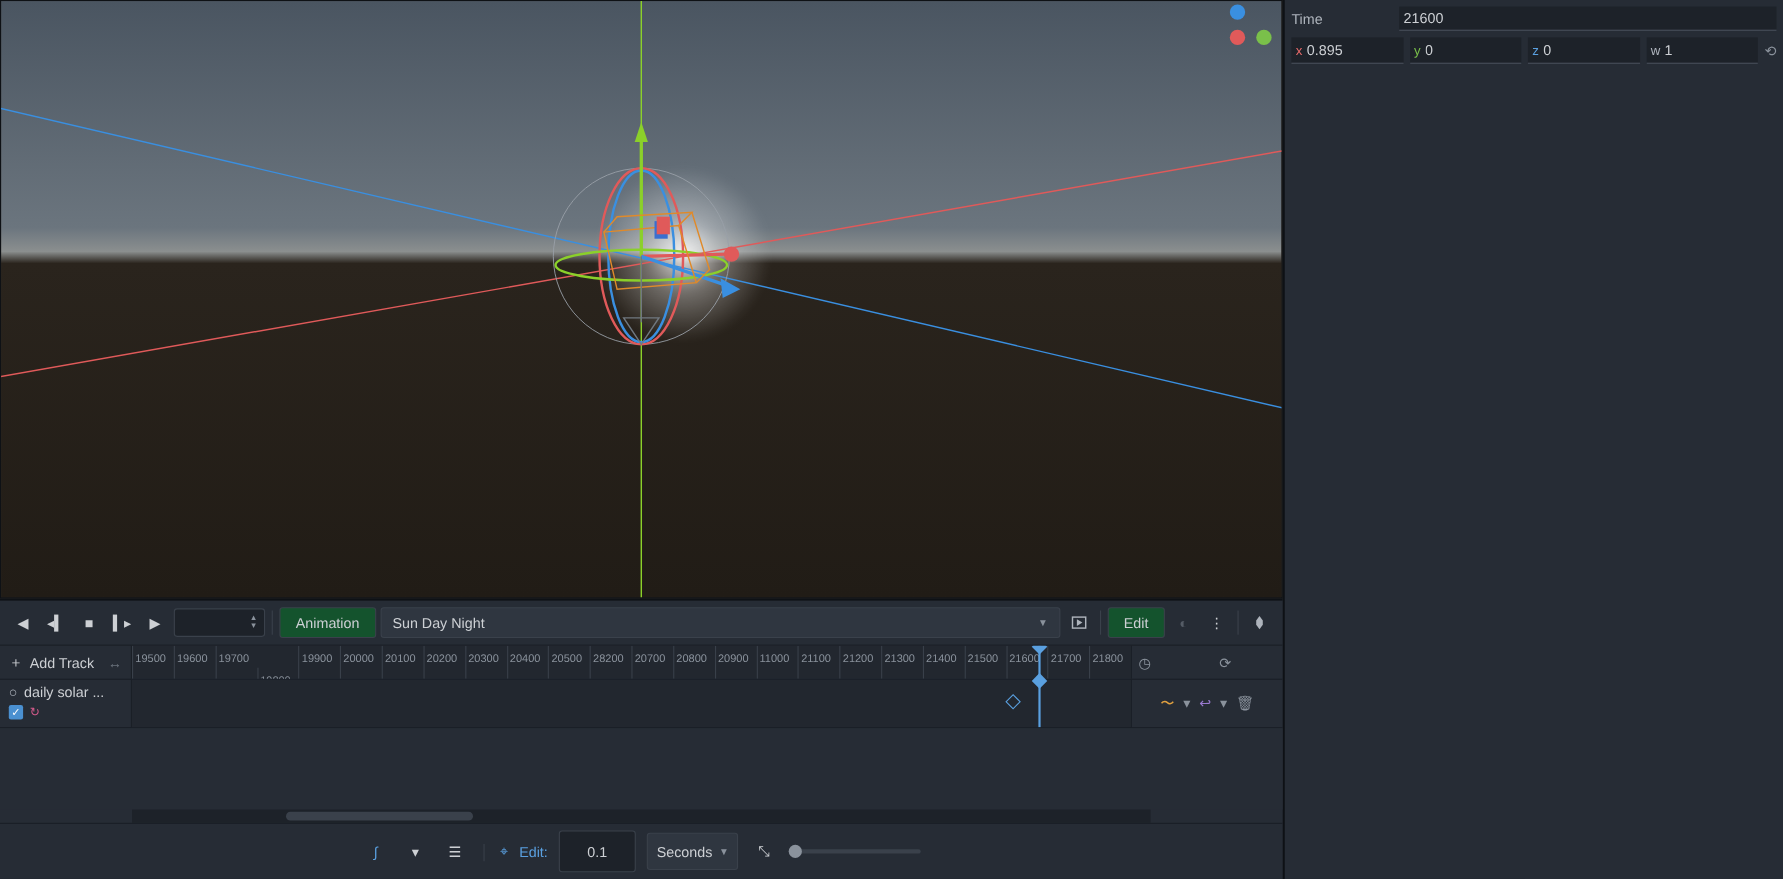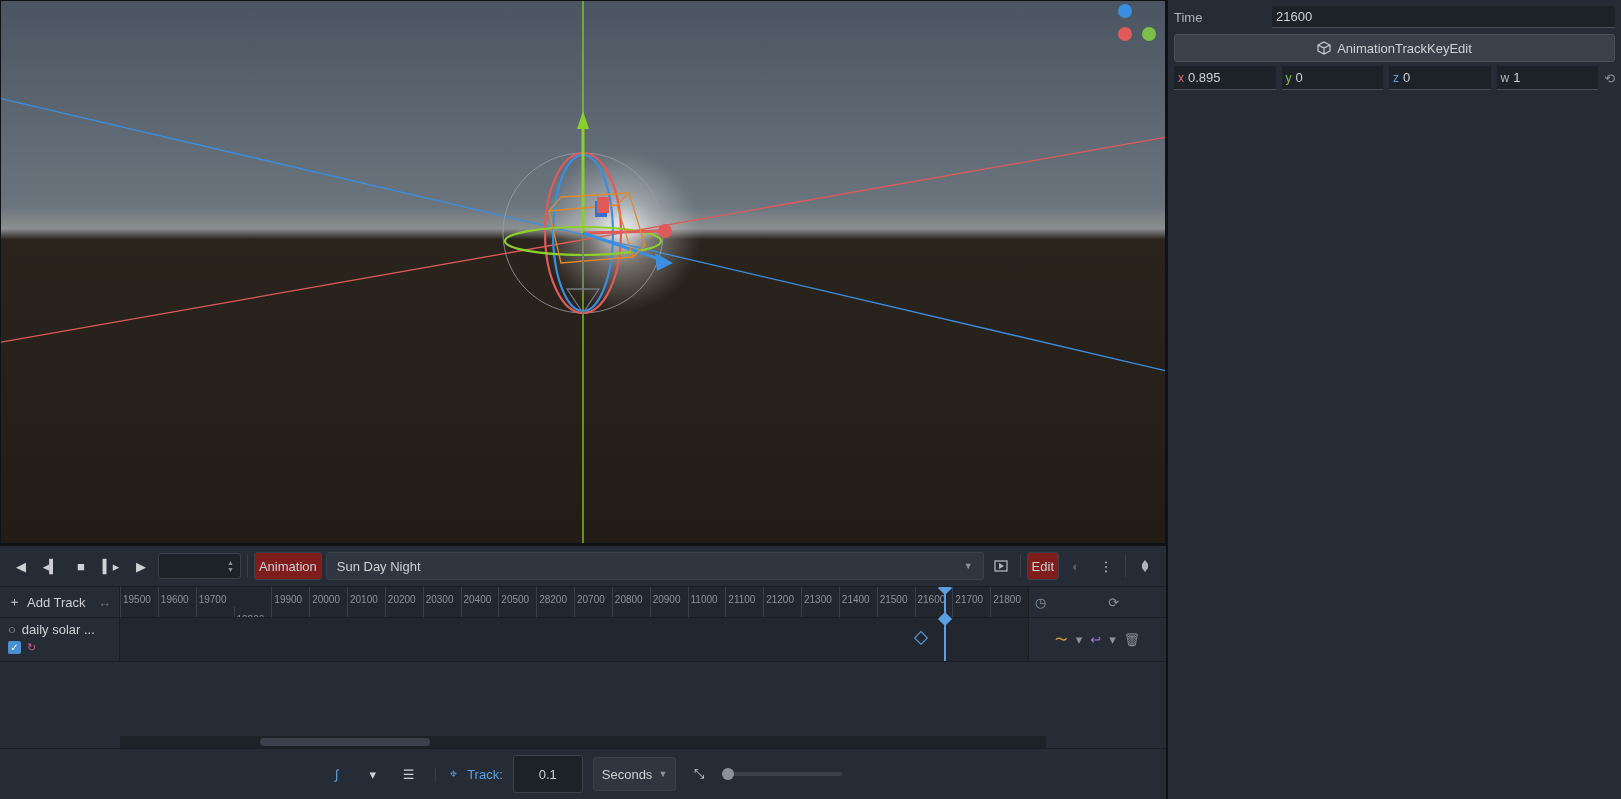--- a/index.html
+++ b/index.html
@@ -20,21 +20,21 @@
   .dot.blue{background:#3a8fe0;} .dot.red{background:#e05a5a;} .dot.green{background:#7ac04a;}
 
   
   .anim { flex:1; background:#262c35; display:flex; flex-direction:column; border-top:2px solid #0e1115;}
   .toolbar { display:flex; align-items:center; gap:4px; padding:6px 8px; border-bottom:1px solid #1a1f26;}
   .icon-btn { width:26px; height:26px; display:flex; align-items:center; justify-content:center; border-radius:3px; cursor:pointer;}
   .spinbox { background:#1d2229; border:1px solid #3a414b; border-radius:3px; height:26px; display:flex; align-items:center; padding:0 6px; gap:6px;}
   .spinbox input { background:transparent; border:none; color:#cdd0d4; width:56px; text-align:center; outline:none;}
   .spin-arrows{display:flex;flex-direction:column;gap:1px;}
   .spin-arrows span{font-size:7px;line-height:6px;color:#8a929c;cursor:pointer;}
-  .btn { background:#7f1d1d; border:1px solid #3a414b; border-radius:3px; height:28px; padding:0 4px; display:flex; align-items:center; cursor:pointer;}
+  .btn { background:#14532d; border:1px solid #3a414b; border-radius:3px; height:28px; padding:0 14px; display:flex; align-items:center; cursor:pointer;}
   .anim-name { flex:1; background:#2f3640; border:1px solid #3a414b; border-radius:3px; height:28px; padding:0 10px; display:flex; align-items:center; justify-content:space-between; cursor:pointer;}
   .tri-down{font-size:9px;color:#8a929c;}
   .toolbar .sep{width:1px;height:22px;background:#3a414b;margin:0 2px;}
 
   .tracks-row { display:flex; border-bottom:1px solid #1a1f26;}
   .track-head { width:120px; padding:4px 8px; display:flex; align-items:center; gap:6px; border-right:1px solid #1a1f26;}
   .track-head.small{font-size:12px;}
   .timeline { flex:1; position:relative; height:30px; overflow:hidden; background:#22272f;}
   .ruler-tick{position:absolute;top:0;height:100%;border-left:1px solid #39404a;font-size:10px;color:#8a929c;padding-top:7px;padding-left:2px;white-space:nowrap;}
   .len-ctrl{width:138px;display:flex;align-items:center;gap:6px;padding:0 6px;border-left:1px solid #1a1f26;}
@@ -233,45 +233,39 @@
       <div class="hscroll">
         <div class="thumb" id="thumb" style="left: 140px; width: 170px;"></div>
       </div>
 
       <div class="bottom-bar">
         <span class="icon-btn" style="color:#5aa0e0">∫</span>
         <span class="icon-btn">▾</span>
         <span class="icon-btn">☰</span>
         <span style="color:#3a414b">│</span>
         <span style="color:#5aa0e0">⌖</span>
-        <span class="snap-label">Track:</span>
+        <span class="snap-label">Edit:</span>
         <input class="mini-input" value="0.1" style="">
         <div class="select">
           <span>Seconds</span>
           <span class="tri-down">▼</span>
         </div>
         <span class="icon-btn">⤡</span>
         <div style="width:120px;height:4px;background:#3a414b;border-radius:2px;position:relative">
           <div style="position:absolute;left:0;top:-4px;width:12px;height:12px;border-radius:50%;background:#8a929c"></div>
         </div>
       </div>
     </div>
   </div>
 
   <div class="right-col">
     <div class="insp-row">
       <span class="lbl">Time</span>
       <input value="21600" style="">
     </div>
-    <div class="insp-header">
-      <svg width="14" height="14">
-          <path d="M7 1 L13 4 L13 10 L7 13 L1 10 L1 4 Z M1 4 L7 7 L13 4 M7 7 L7 13" fill="none" stroke="#cdd0d4" stroke-width="1.2"></path>
-        </svg>
-      <span>AnimationTrackKeyEdit</span>
-    </div>
     <div class="quat">
       <div class="q-field">
           <span class="ax x">x</span>
           <input value="0.895" style="">
         </div>
       <div class="q-field">
           <span class="ax y">y</span>
           <input value="0" style="">
         </div>
       <div class="q-field">

